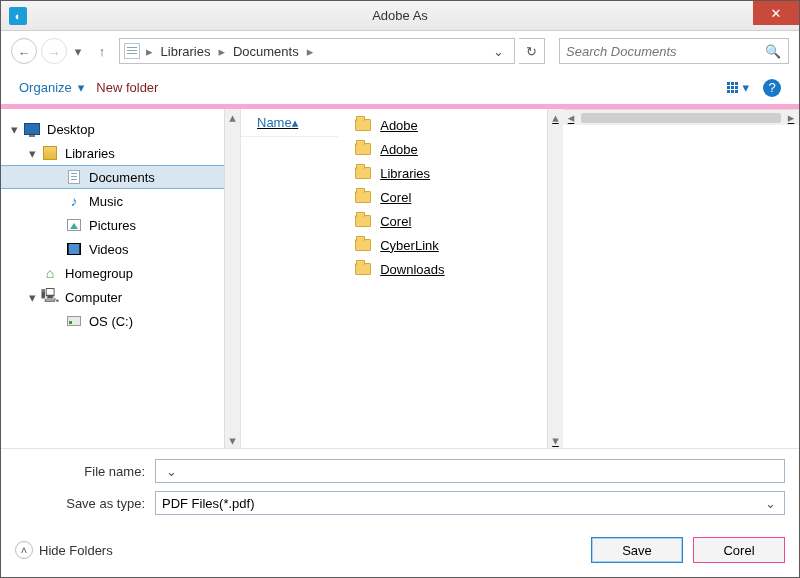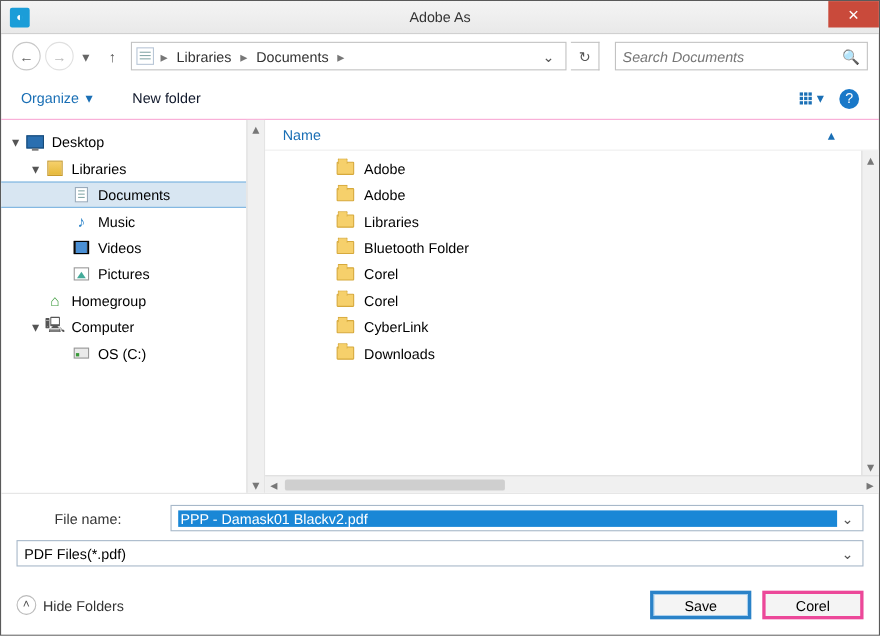--- a/index.html
+++ b/index.html
@@ -17,66 +17,66 @@
 .addressbar { flex: 1; height: 26px; border: 1px solid #c2c2c2; display: flex; align-items: center; padding: 0 4px; background: #fff; }
 .addressbar .crumb { padding: 0 6px; color: #333; cursor: pointer; }
 .addressbar .sep { color: #777; padding: 0 2px; }
 .addressbar .docicon { width: 16px; height: 16px; background:#fff; border:1px solid #b8c6d6; position:relative; margin-right:4px; }
 .addressbar .docicon:before { content:""; position:absolute; left:2px; right:2px; top:3px; height:1px; background:#8aa; box-shadow:0 3px 0 #8aa,0 6px 0 #8aa; }
 .addressbar .ddchev { margin-left: auto; color: #555; padding: 0 6px; cursor:pointer; }
 .refreshbtn { width: 26px; height: 26px; border: 1px solid #c2c2c2; border-left:none; display:flex; align-items:center; justify-content:center; color:#555; cursor:pointer; }
 .searchbox { width: 230px; height: 26px; border: 1px solid #c2c2c2; margin-left: 10px; display: flex; align-items: center; padding: 0 6px; }
 .searchbox input { border: none; outline: none; flex: 1; color: #777; font-style: italic; background: transparent; }
 .searchbox .sicon { color: #666; }
-.toolbar { height: 38px; display: flex; align-items: center; padding: 0 18px; border-bottom: 1px solid #f9a8d4; gap: 36px; }
+.toolbar { height: 38px; display: flex; align-items: center; padding: 0 18px; border-bottom: 5px solid #f9a8d4; gap: 12px; }
 .toolbar .orgbtn { color: #1a6fb5; display: flex; align-items: center; gap: 6px; cursor: pointer; }
-.toolbar .newf { color: #0f172a; cursor: pointer; }
+.toolbar .newf { color: #7f1d1d; cursor: pointer; }
 .toolbar .right { margin-left: auto; display: flex; align-items: center; gap: 14px; }
 .viewbtn { display:flex; align-items:center; gap:4px; color:#1a6fb5; cursor:pointer; }
 .viewbtn .grid { display:grid; grid-template-columns:repeat(3,3px); grid-auto-rows:3px; gap:1px; }
 .viewbtn .grid span { background:#1a6fb5; }
 .helpbtn { width:18px; height:18px; border-radius:50%; background:#1978c8; color:#fff; display:flex; align-items:center; justify-content:center; font-size:12px; cursor:pointer; }
 .body { flex: 1; display: flex; min-height: 0; border-bottom: 1px solid #e4e4e4; }
 .tree { width: 240px; border-right: 1px solid #e4e4e4; display:flex; }
 .tree-inner { flex:1; padding: 8px 0; overflow:hidden; }
 .tree .node { display: flex; align-items: center; height: 24px; padding-left: 10px; cursor: pointer; white-space: nowrap; }
 .tree .node .tw { width: 12px; color: #555; display:inline-block; }
 .tree .node .ic { width: 18px; height: 16px; margin-right: 6px; display: inline-flex; align-items:center; justify-content:center; }
 .tree .node.selected { background: #d8e6f2; border: 1px solid #7ab3e0; border-left:none; border-right:none; }
 .tree .lvl1 { padding-left: 28px; }
 .tree .lvl2 { padding-left: 52px; }
 .vscroll { width: 16px; background:#f0f0f0; border-left:1px solid #ddd; display:flex; flex-direction:column; }
 .vscroll .arr { height:16px; display:flex; align-items:center; justify-content:center; color:#777; cursor:pointer; }
 .vscroll .track { flex:1; position:relative; }
-.listarea { flex: 1; display: flex; flex-direction: column; min-width:0; }
+.listarea { flex: 1; display: flex; min-width:0;text-decoration:underline; }
 .listhdr { height: 28px; display: flex; align-items: center; padding-left: 16px; border-bottom: 1px solid #eee; color: #1a6fb5; }
 .listhdr .namecol { flex:1; display:flex; align-items:center; gap:6px; }
 .listhdr .sortarr { color:#1a6fb5; margin-left:auto; margin-right:40px; }
-.listbody { flex:1; display:flex; min-height:0;margin-left:48px; }
+.listbody { flex:1; display:flex; min-height:0; }
 .listitems { flex:1; padding: 4px 0; overflow:hidden; }
 .listitems .item { display:flex; align-items:center; height:24px; padding-left:16px; cursor:pointer; }
 .listitems .item .ic { width:18px; height:16px; margin-right:8px; display:inline-flex; align-items:center; justify-content:center; }
 .folder-ic { width:16px; height:12px; background:#f6d06b; border:1px solid #d6a93c; border-radius:1px; position:relative; }
 .folder-ic:before { content:""; position:absolute; top:-4px; left:0; width:7px; height:4px; background:#f6d06b; border:1px solid #d6a93c; border-bottom:none; border-radius:1px 1px 0 0; }
 .hscroll { height:16px; background:#f0f0f0; border-top:1px solid #ddd; display:flex; align-items:center; }
 .hscroll .arr { width:16px; text-align:center; color:#777; cursor:pointer; }
 .hscroll .thumb { height:10px; background:#cfcfcf; width:200px; margin:0 2px; border-radius:2px; cursor:pointer; }
 .hscroll .track { flex:1; }
 .bottom { padding: 10px 14px 6px; }
 .frow { display:flex; align-items:center; margin-bottom:8px; }
-.frow label { width: 140px; text-align:center; padding-right:10px; color:#333; }
+.frow label { width: 140px; text-align:right; padding-right:10px; color:#333; }
 .combo { flex:1; height:24px; border:1px solid #a7b8c9; display:flex; align-items:center; padding:0 4px 0 6px; background:#fff; cursor:pointer; }
 .combo .val { flex:1; }
 .combo .dd { color:#555; padding:0 4px; }
 .combo.filename .val { background:#1a87d6; color:#fff; padding:0 2px; }
 .footer { display:flex; align-items:center; padding: 8px 14px 14px; }
 .hidef { display:flex; align-items:center; gap:6px; color:#333; cursor:pointer; }
 .hidef .circ { width:18px; height:18px; border:1px solid #bbb; border-radius:50%; display:flex; align-items:center; justify-content:center; color:#555; font-size:11px; }
 .footer .btns { margin-left:auto; display:flex; gap:10px; }
-.btn { width:92px; height:26px; border:3px solid #ec4899; background:#f4f4f4; cursor:pointer; display:flex; align-items:center; justify-content:center; }
+.btn { width:92px; height:26px; border:1px solid #ec4899; background:#f4f4f4; cursor:pointer; display:flex; align-items:center; justify-content:center; }
 .btn.primary { border-color:#2a82c8; box-shadow:0 0 0 1px #a9d0ef inset; }
 
 .ic-monitor { width:16px; height:12px; background:#2a6fb0; border:1px solid #174a78; position:relative; }
 .ic-monitor:after { content:""; position:absolute; left:4px; right:4px; bottom:-3px; height:2px; background:#7a7a7a; }
 .ic-lib { width:14px; height:14px; background:linear-gradient(#f6d06b,#e6b93a); border:1px solid #c79a2c; }
 .ic-doc { width:12px; height:14px; background:#fff; border:1px solid #9ab; position:relative; }
 .ic-doc:before { content:""; position:absolute; left:2px; right:2px; top:2px; height:1px; background:#8aa; box-shadow:0 3px 0 #8aa,0 6px 0 #8aa; }
 .ic-music { color:#2a82c8; font-size:14px; }
 .ic-pic { width:14px; height:12px; background:#fff; border:1px solid #999; position:relative; overflow:hidden; }
 .ic-pic:before { content:""; position:absolute; left:2px; bottom:1px; width:0; height:0; border-left:4px solid transparent; border-right:4px solid transparent; border-bottom:6px solid #4a9; }
@@ -187,30 +187,30 @@
           <div class="node lvl2">
             <span class="tw"></span>
             <span class="ic">
               <span class="ic-music">♪</span>
             </span>
             <span>Music</span>
           </div>
           <div class="node lvl2">
             <span class="tw"></span>
             <span class="ic">
+              <span class="ic-pic"></span>
+            </span>
+            <span>Pictures</span>
+          </div>
+          <div class="node lvl2">
+            <span class="tw"></span>
+            <span class="ic">
               <span class="ic-vid"></span>
             </span>
             <span>Videos</span>
-          </div>
-          <div class="node lvl2">
-            <span class="tw"></span>
-            <span class="ic">
-              <span class="ic-pic"></span>
-            </span>
-            <span>Pictures</span>
           </div>
           <div class="node lvl1">
             <span class="tw"></span>
             <span class="ic">
               <span class="ic-home">⌂</span>
             </span>
             <span>Homegroup</span>
           </div>
           <div class="node lvl1">
             <span class="tw">▾</span>
@@ -253,26 +253,20 @@
               <span class="ic">
                 <span class="folder-ic"></span>
               </span>
               <span>Adobe</span>
             </div>
             <div class="item">
               <span class="ic">
                 <span class="folder-ic"></span>
               </span>
               <span>Libraries</span>
-            </div>
-            <div class="item">
-              <span class="ic">
-                <span class="folder-ic"></span>
-              </span>
-              <span>Bluetooth Folder</span>
             </div>
             <div class="item">
               <span class="ic">
                 <span class="folder-ic"></span>
               </span>
               <span>Corel</span>
             </div>
             <div class="item">
               <span class="ic">
                 <span class="folder-ic"></span>
@@ -305,25 +299,25 @@
         <div class="arr">▸</div>
       </div>
     </div>
 
   </div>
 
   <div class="bottom">
     <div class="frow">
       <label>File name:</label>
       <div class="combo filename">
-        <span class="val">PPP - Damask01 Blackv2.pdf</span>
         <span class="dd">⌄</span>
       </div>
     </div>
     <div class="frow">
+      <label>Save as type:</label>
       <div class="combo">
         <span class="val">PDF Files(*.pdf)</span>
         <span class="dd">⌄</span>
       </div>
     </div>
   </div>
 
   <div class="footer">
     <div class="hidef">
       <span class="circ">˄</span>

